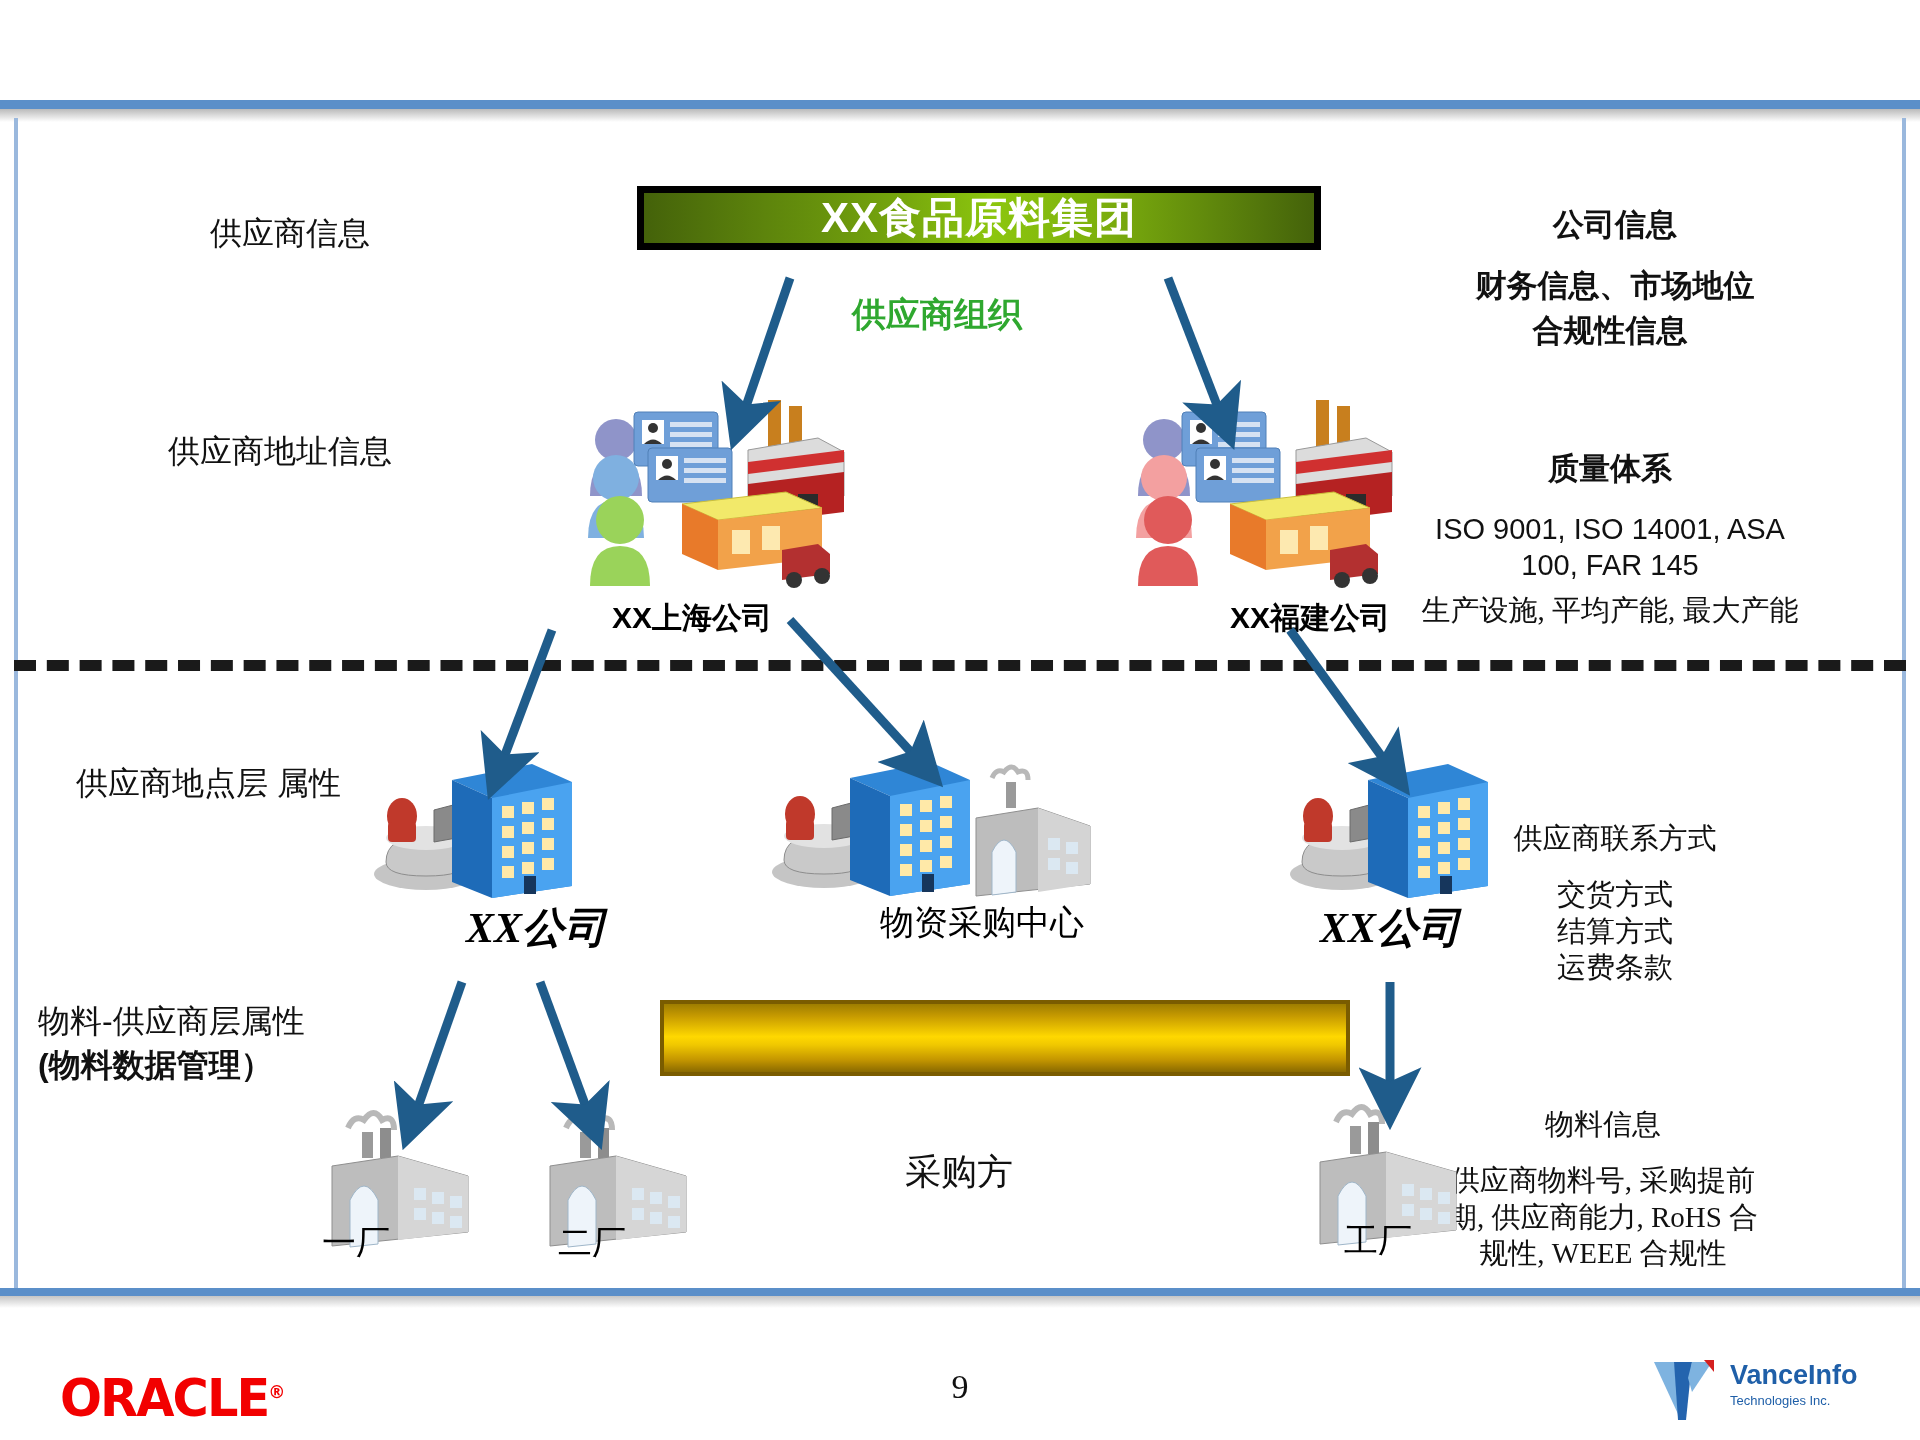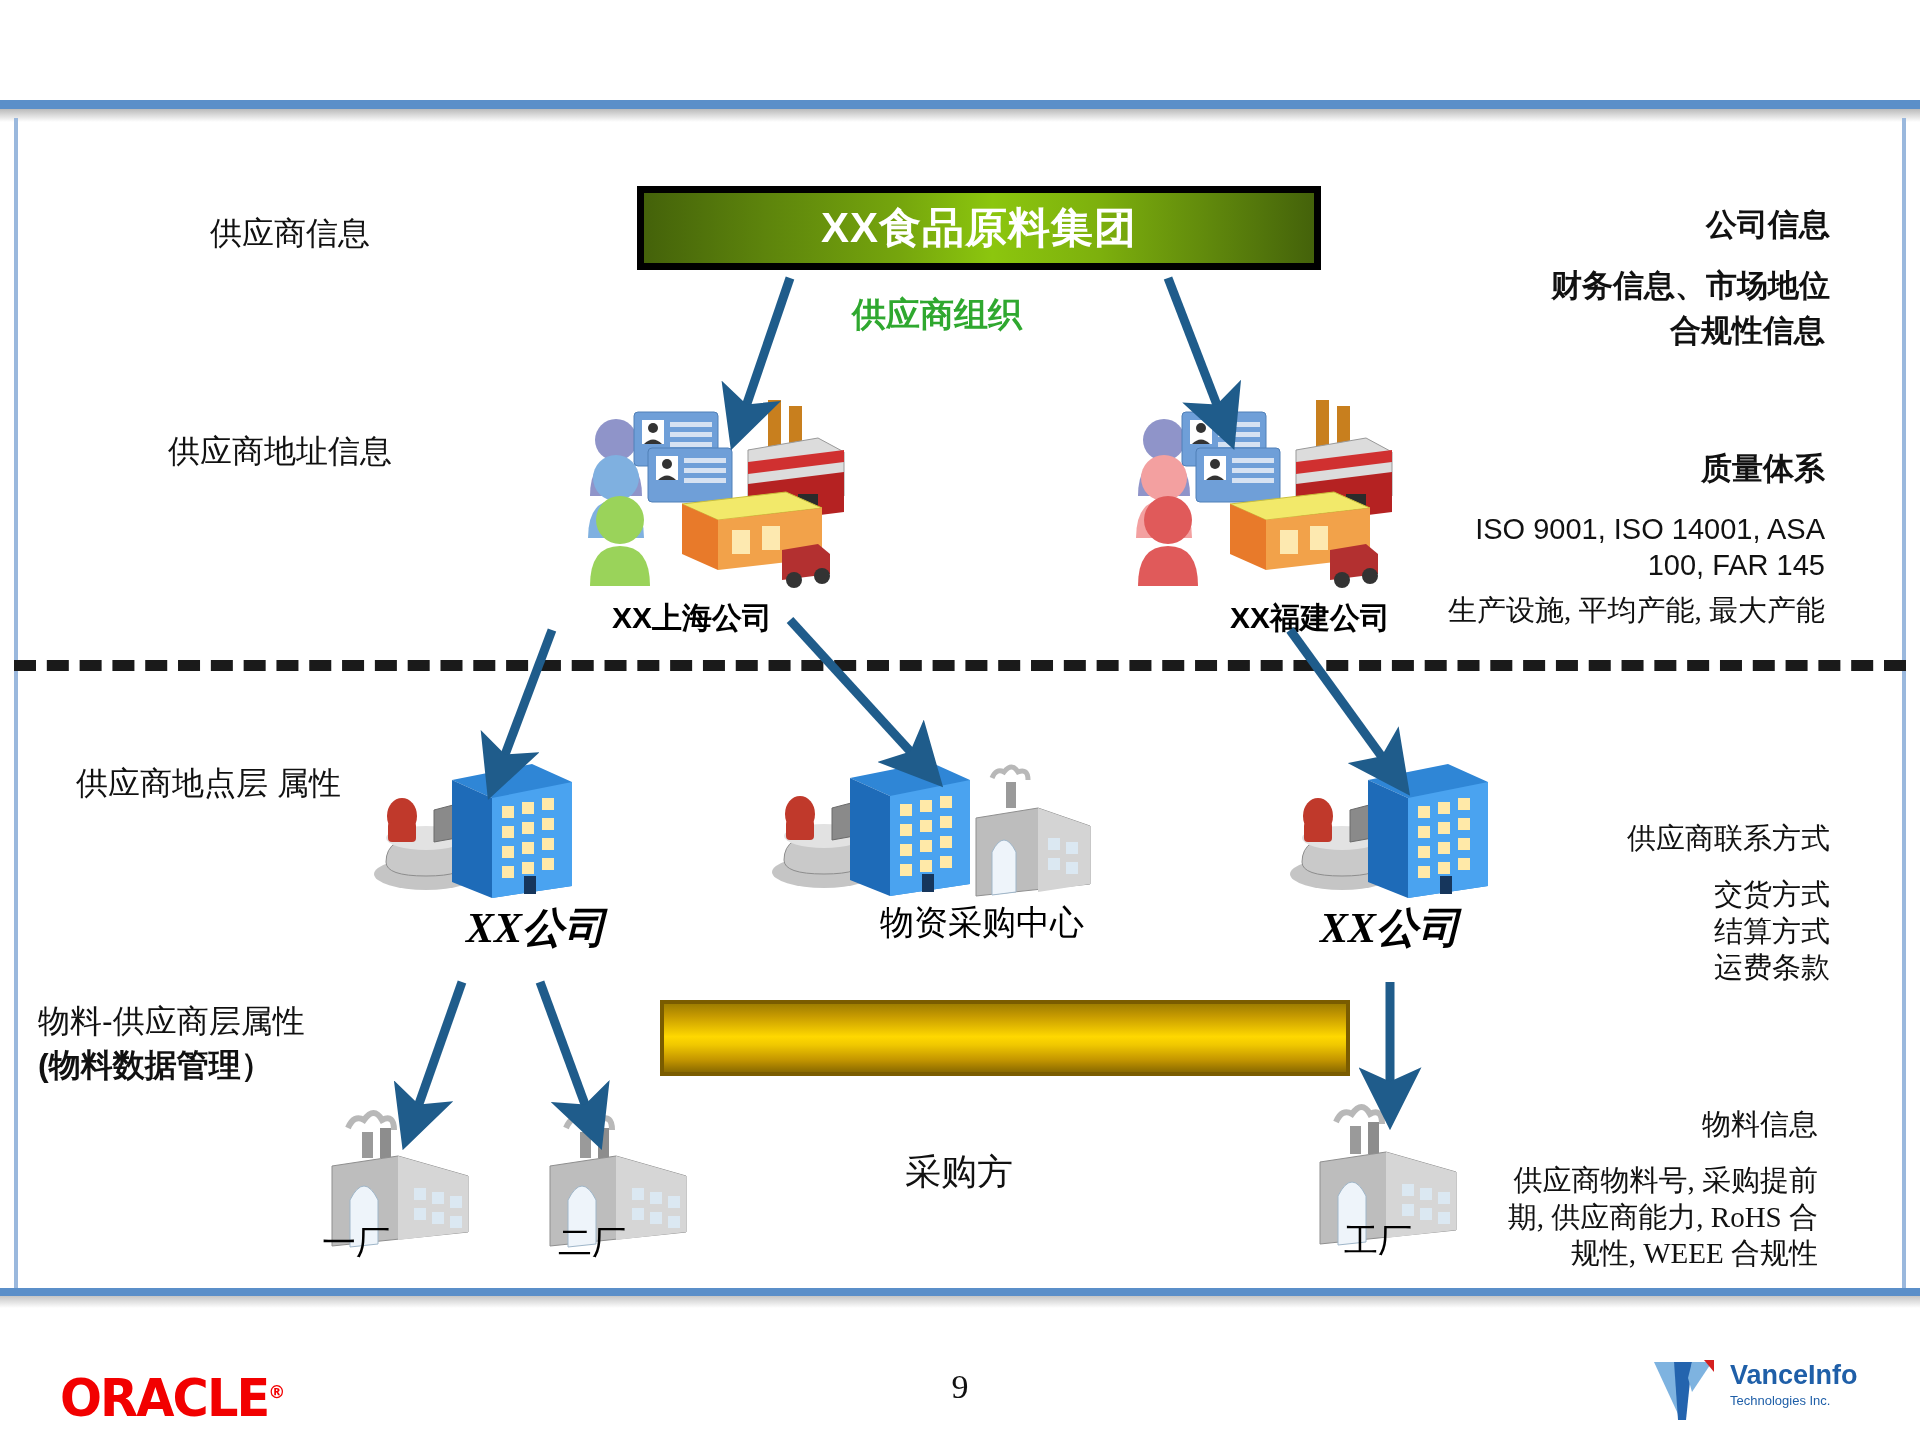--- a/index.html
+++ b/index.html
@@ -67,21 +67,21 @@
   }
   #side-rule-r {
     position: absolute; left: 1902px; top: 118px;
     width: 4px; height: 1172px; background: #9ab8dd;
   }
 
   
   #group-bar {
     position: absolute;
     left: 637px; top: 186px;
-    width: 684px; height: 84px;
+    width: 684px; height: 64px;
     border: 7px solid #000000;
     background: linear-gradient(to right,
       #44620a 0%, #5d840c 18%, #75a50d 38%, #8cc60e 52%,
       #7db00d 68%, #5f870c 85%, #44620a 100%);
     display: flex; align-items: center; justify-content: center;
   }
   #group-bar-label {
     color: #ffffff;
     font-size: 42px;
     font-weight: bold;
@@ -111,21 +111,21 @@
   .left-label {
     font-size: 32px;
     font-family: "Liberation Sans", "DejaVu Sans", sans-serif;
     color: #111;
     line-height: 1.35;
   }
 
   
   .right-block {
     width: 430px;
-    text-align: right;
+    text-align: center;
     color: #111;
     line-height: 1.25;
   }
   .rb-head {
     font-size: 31px;
     font-family: "Liberation Sans", "DejaVu Sans", sans-serif;
     font-weight: bold;
     display: block;
     margin-bottom: 2px;
   }

